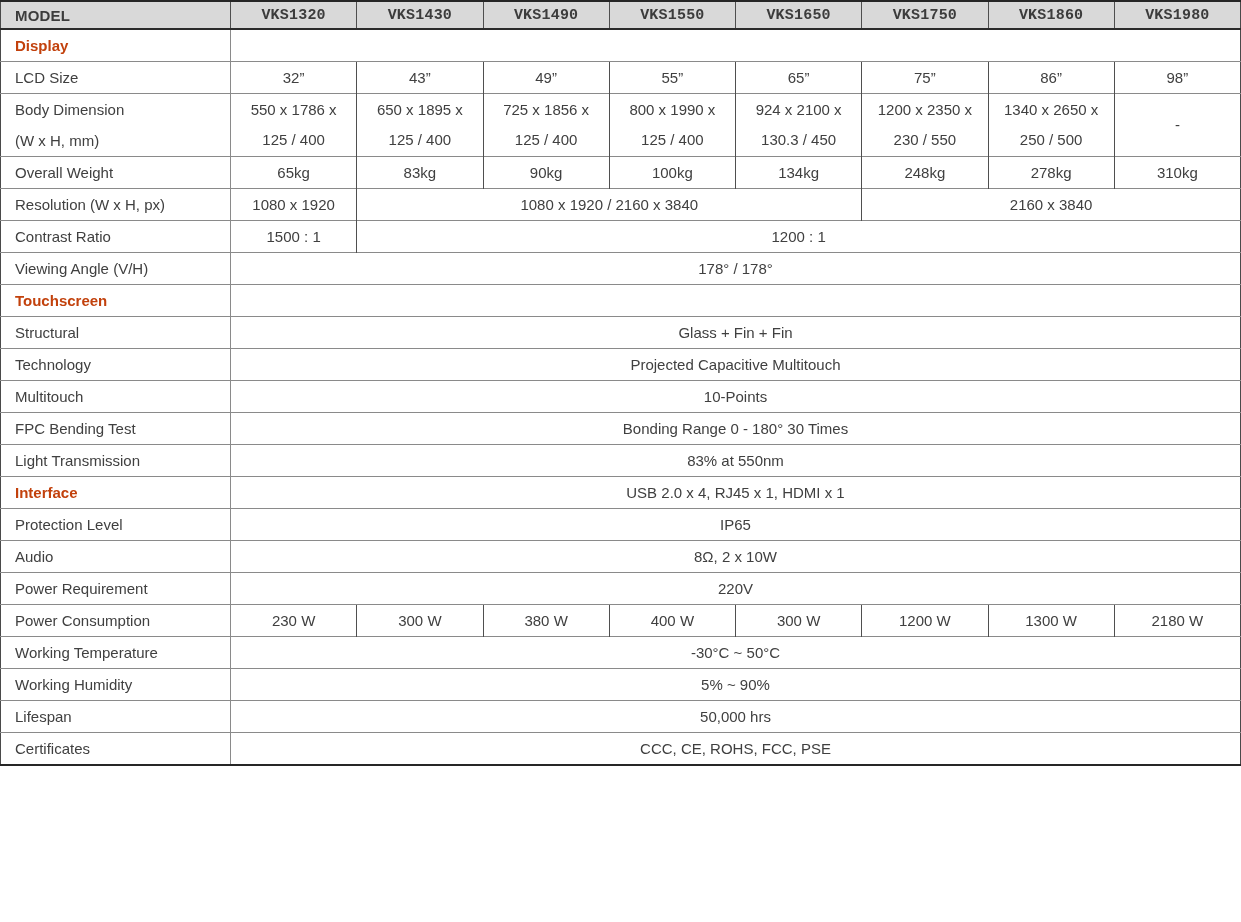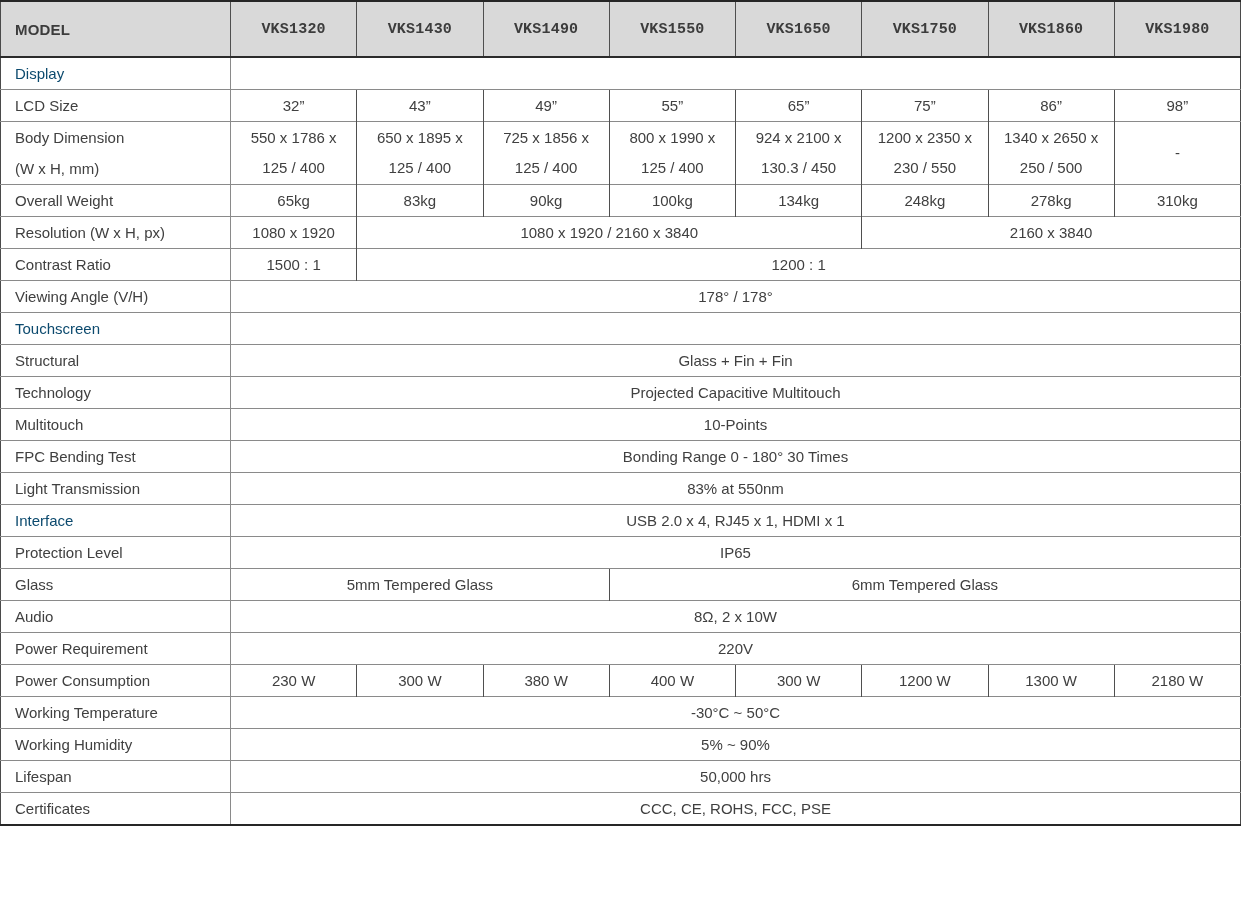--- a/index.html
+++ b/index.html
@@ -11,21 +11,21 @@
   }
   table.spec {
     border-collapse:collapse;
     table-layout:fixed;
     width:1241px;
     border-top:2px solid #262626;
     border-bottom:2px solid #262626;
     border-left:1px solid #4a4a4a;
     border-right:1px solid #4a4a4a;
   }
-  thead tr { height:56px; }
+  thead tr { height:28px; }
   tbody tr { height:31.4px; }
   tbody tr.tall { height:63px; }
   th, td { padding:0; font-size:15px; overflow:hidden; }
   th {
     background:#d9d9d9;
     font-weight:bold;
     text-align:left;
     color:#3c3c3c;
     border-bottom:2px solid #2b2b2b;
     letter-spacing:0.2px;
@@ -34,21 +34,21 @@
   th + th { border-left:1px solid #4f4f4f; }
   th.label { padding-left:14px; }
   td { border-top:1px solid #8a8a8a; vertical-align:middle; }
   td.label {
     text-align:left;
     padding-left:14px;
     border-right:1px solid #8a8a8a;
     white-space:pre-line;
     line-height:31px;
   }
-  td.label.section { font-weight:normal; color:#0c4a6e; }
+  td.label.section { font-weight:bold; color:#c2410c; }
   td.value {
     text-align:center;
     white-space:pre-line;
     line-height:30px;
   }
   td.value + td.value { border-left:1px solid #4f4f4f; }
 </style>
 </head>
 <body>
 
@@ -164,25 +164,20 @@
       </tr>
       <tr>
         <td class="label section">Interface</td>
         <td class="value" colspan="8">USB 2.0 x 4, RJ45 x 1, HDMI x 1</td>
       </tr>
       <tr>
         <td class="label">Protection Level</td>
         <td class="value" colspan="8">IP65</td>
       </tr>
       <tr>
-        <td class="label">Glass</td>
-        <td class="value" colspan="3">5mm Tempered Glass</td>
-        <td class="value" colspan="5">6mm Tempered Glass</td>
-      </tr>
-      <tr>
         <td class="label">Audio</td>
         <td class="value" colspan="8">8Ω, 2 x 10W</td>
       </tr>
       <tr>
         <td class="label">Power Requirement</td>
         <td class="value" colspan="8">220V</td>
       </tr>
       <tr>
         <td class="label">Power Consumption</td>
         <td class="value">230 W</td>

